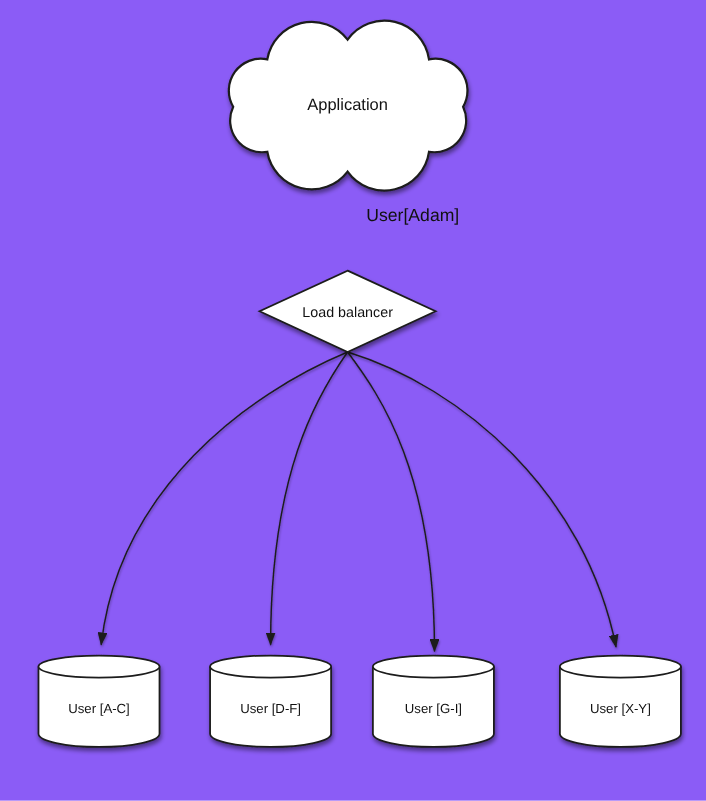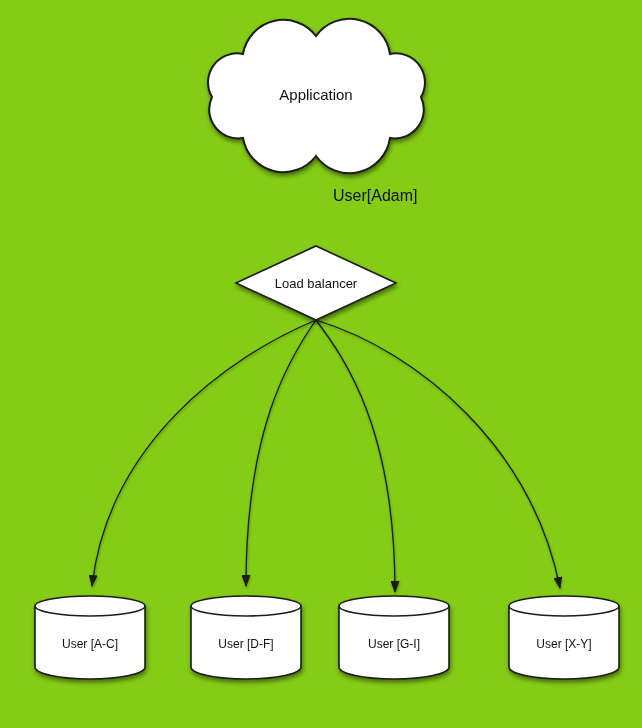--- a/index.html
+++ b/index.html
@@ -7,21 +7,21 @@
     padding: 0;
     background: #ffffff;
     width: 642px;
     height: 728px;
     overflow: hidden;
   }
   #canvas {
     position: relative;
     width: 642px;
     height: 728px;
-    background: #84cc16;
+    background: #8b5cf6;
   }
   svg { display: block; }
   .shape {
     fill: #ffffff;
     stroke: #1c1c1c;
     stroke-width: 1.6;
   }
   .cloud { stroke-width: 2; }
   .connector {
     fill: none;

